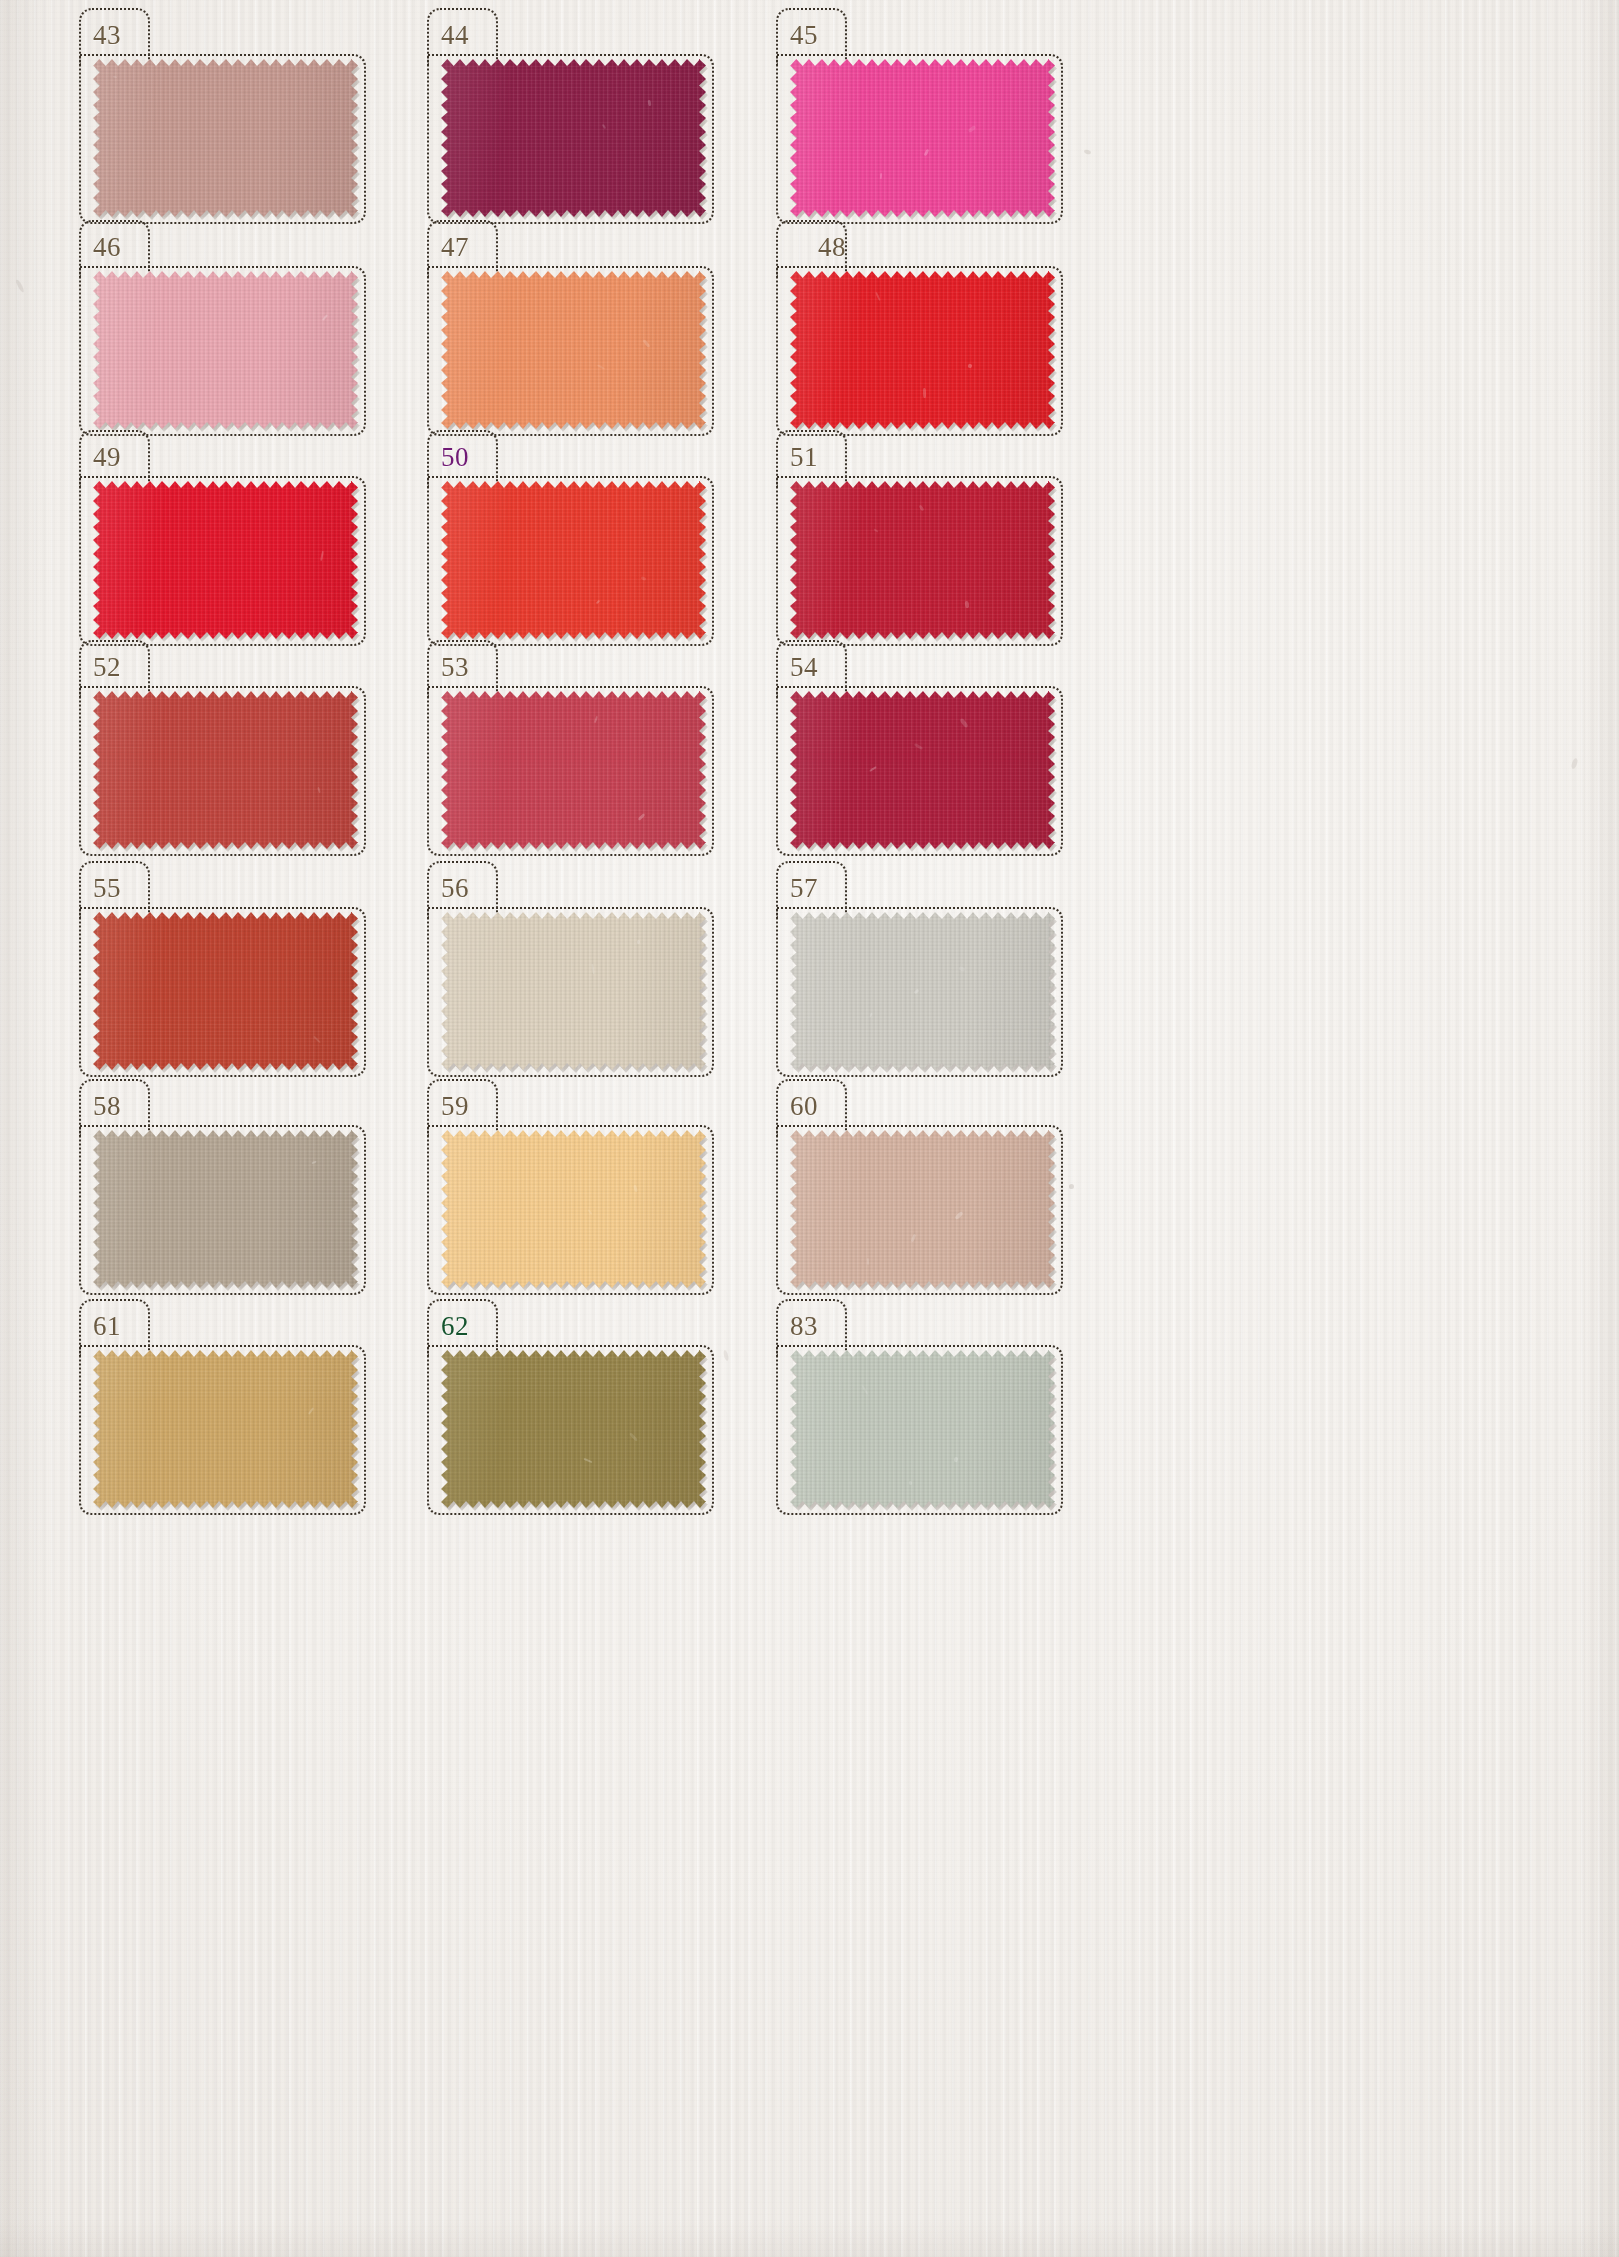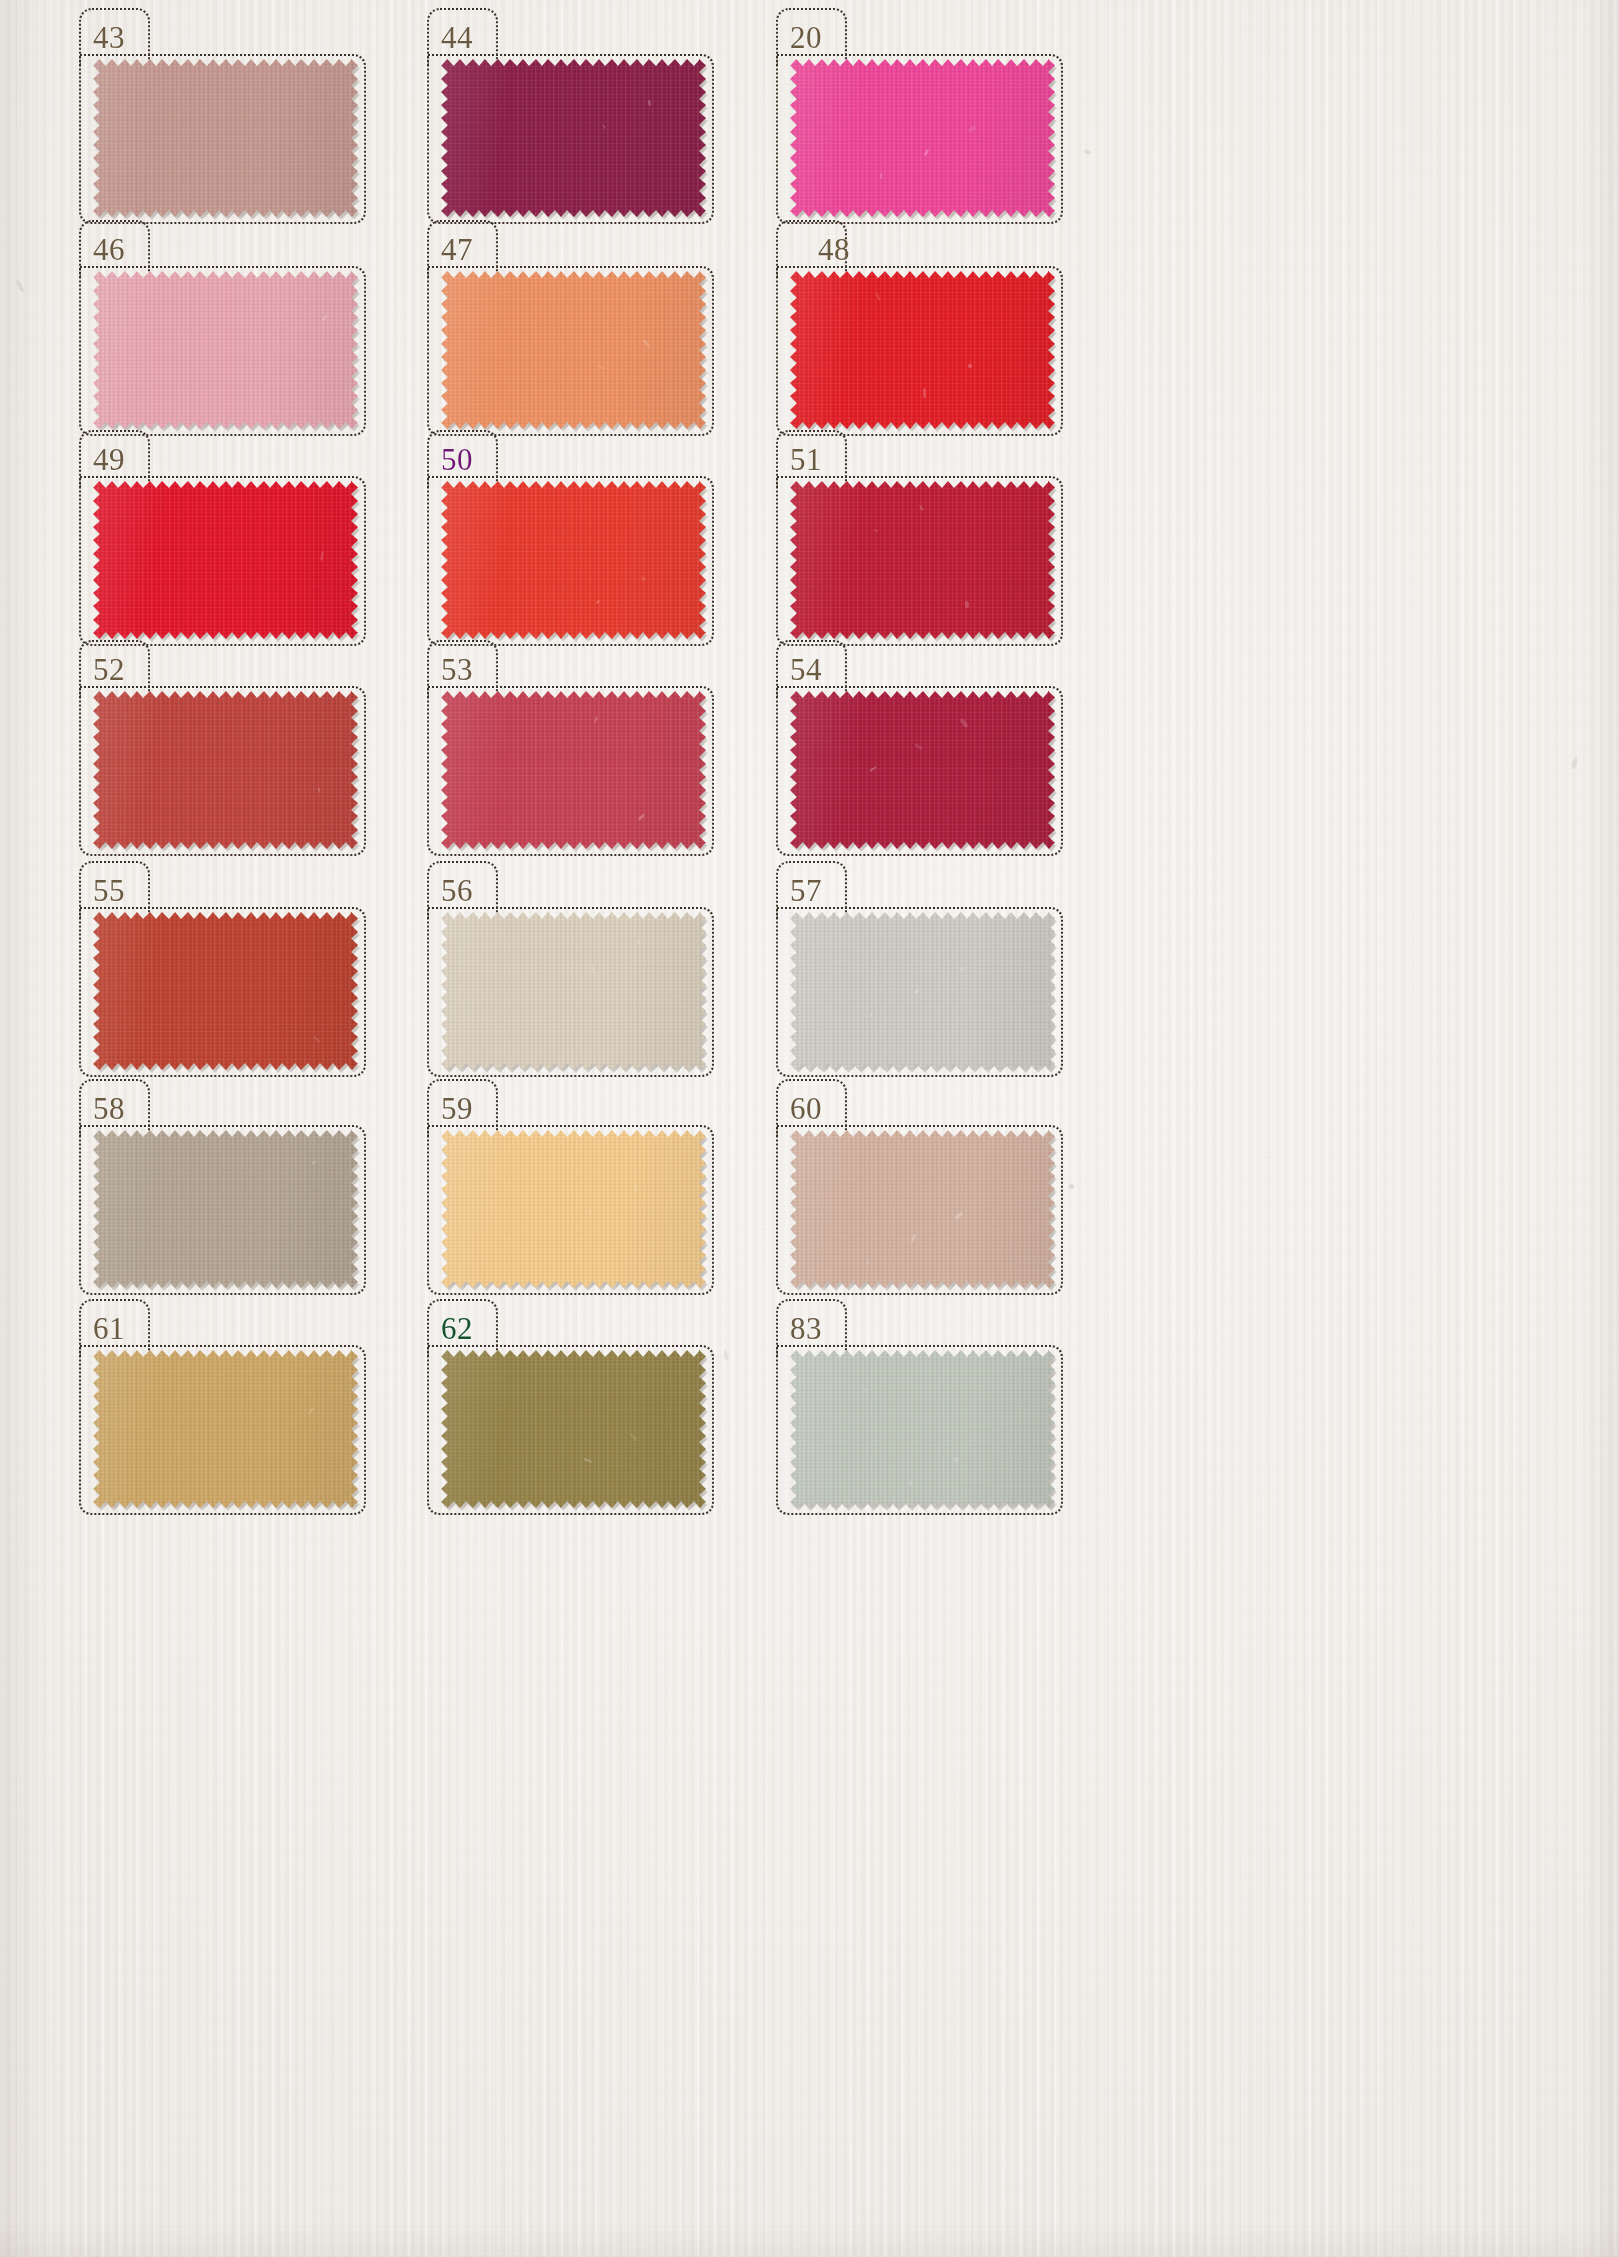--- a/index.html
+++ b/index.html
@@ -106,21 +106,21 @@
     box-sizing: border-box;
     z-index: 2;
   }
 
   .cell-number {
     position: absolute;
     left: 14px;
     top: 14px;
     z-index: 6;
     font-family: "Liberation Serif", serif;
-    font-size: 31px;
+    font-size: 27px;
     line-height: 1;
     color: #6a5a42;
     letter-spacing: 0.5px;
     text-shadow: 0 1px 0 rgba(255,255,255,.55);
     user-select: none;
   }
 
   
   .swatch-wrap {
     position: absolute;
@@ -202,21 +202,21 @@
           <div class="swatch-shadow" style="clip-path: polygon(0px 7px, 6.3px 0px, 12.7px 7px, 19px 0px, 25px 7px, 32px 0px, 38px 7px, 44px 0px, 50px 7px, 57px 0px, 63px 7px, 69px 0px, 76px 7px, 82px 0px, 88px 7px, 95px 0px, 101px 7px, 107px 0px, 114px 7px, 120px 0px, 126px 7px, 133px 0px, 139px 7px, 145px 0px, 152px 7px, 158px 0px, 164px 7px, 171px 0px, 177px 7px, 183px 0px, 189px 7px, 196px 0px, 202px 7px, 208px 0px, 215px 7px, 221px 0px, 227px 7px, 234px 0px, 240px 7px, 246px 0px, 253px 7px, 259px 0px, 258px 7px, 258px 0px, 265px 6.6px, 258px 13px, 265px 20px, 258px 26.4px, 265px 33px, 258px 40px, 265px 46px, 258px 53px, 265px 59px, 258px 66px, 265px 73px, 258px 79px, 265px 86px, 258px 92px, 265px 99px, 258px 106px, 265px 112px, 258px 119px, 265px 125px, 258px 132px, 265px 139px, 258px 145px, 265px 152px, 258px 151px, 265px 151px, 259px 158px, 253px 151px, 246px 158px, 240px 151px, 234px 158px, 227px 151px, 221px 158px, 215px 151px, 208px 158px, 202px 151px, 196px 158px, 189px 151px, 183px 158px, 177px 151px, 171px 158px, 164px 151px, 158px 158px, 152px 151px, 145px 158px, 139px 151px, 133px 158px, 126px 151px, 120px 158px, 114px 151px, 107px 158px, 101px 151px, 95px 158px, 88px 151px, 82px 158px, 76px 151px, 69px 158px, 63px 151px, 57px 158px, 50px 151px, 44px 158px, 38px 151px, 32px 158px, 25px 151px, 19px 158px, 12.7px 151px, 6.3px 158px, 7px 151px, 7px 158px, 0px 152px, 7px 145px, 0px 139px, 7px 132px, 0px 125px, 7px 119px, 0px 112px, 7px 106px, 0px 99px, 7px 92px, 0px 86px, 7px 79px, 0px 73px, 7px 66px, 0px 59px, 7px 53px, 0px 46px, 7px 40px, 0px 33px, 7px 26.4px, 0px 20px, 7px 13px, 0px 6.6px);"></div>
           <div class="swatch" style="background-color: rgb(141, 32, 73); clip-path: polygon(0px 7px, 6.3px 0px, 12.7px 7px, 19px 0px, 25px 7px, 32px 0px, 38px 7px, 44px 0px, 50px 7px, 57px 0px, 63px 7px, 69px 0px, 76px 7px, 82px 0px, 88px 7px, 95px 0px, 101px 7px, 107px 0px, 114px 7px, 120px 0px, 126px 7px, 133px 0px, 139px 7px, 145px 0px, 152px 7px, 158px 0px, 164px 7px, 171px 0px, 177px 7px, 183px 0px, 189px 7px, 196px 0px, 202px 7px, 208px 0px, 215px 7px, 221px 0px, 227px 7px, 234px 0px, 240px 7px, 246px 0px, 253px 7px, 259px 0px, 258px 7px, 258px 0px, 265px 6.6px, 258px 13px, 265px 20px, 258px 26.4px, 265px 33px, 258px 40px, 265px 46px, 258px 53px, 265px 59px, 258px 66px, 265px 73px, 258px 79px, 265px 86px, 258px 92px, 265px 99px, 258px 106px, 265px 112px, 258px 119px, 265px 125px, 258px 132px, 265px 139px, 258px 145px, 265px 152px, 258px 151px, 265px 151px, 259px 158px, 253px 151px, 246px 158px, 240px 151px, 234px 158px, 227px 151px, 221px 158px, 215px 151px, 208px 158px, 202px 151px, 196px 158px, 189px 151px, 183px 158px, 177px 151px, 171px 158px, 164px 151px, 158px 158px, 152px 151px, 145px 158px, 139px 151px, 133px 158px, 126px 151px, 120px 158px, 114px 151px, 107px 158px, 101px 151px, 95px 158px, 88px 151px, 82px 158px, 76px 151px, 69px 158px, 63px 151px, 57px 158px, 50px 151px, 44px 158px, 38px 151px, 32px 158px, 25px 151px, 19px 158px, 12.7px 151px, 6.3px 158px, 7px 151px, 7px 158px, 0px 152px, 7px 145px, 0px 139px, 7px 132px, 0px 125px, 7px 119px, 0px 112px, 7px 106px, 0px 99px, 7px 92px, 0px 86px, 7px 79px, 0px 73px, 7px 66px, 0px 59px, 7px 53px, 0px 46px, 7px 40px, 0px 33px, 7px 26.4px, 0px 20px, 7px 13px, 0px 6.6px);">
             <div class="swatch-lint" style="left: 61%; top: 41%; width: 2px; height: 5px; transform: rotate(-33deg); opacity: 0.29;"></div>
             <div class="swatch-lint" style="left: 78%; top: 26%; width: 3px; height: 6px; transform: rotate(-10deg); opacity: 0.36;"></div>
           </div>
         </div>
       </div>
       <div class="swatch-cell" style="left: 715px; top: 8px;">
         <div class="body-outline" style="border-color: rgb(58, 50, 40);"></div>
         <div class="tab-outline" style="border-color: rgb(58, 50, 40);"></div>
-        <div class="cell-number" style="color: rgb(106, 90, 66);">20</div>
+        <div class="cell-number" style="color: rgb(106, 90, 66);">45</div>
         <div class="swatch-wrap">
           <div class="swatch-shadow" style="clip-path: polygon(0px 7px, 6.3px 0px, 12.7px 7px, 19px 0px, 25px 7px, 32px 0px, 38px 7px, 44px 0px, 50px 7px, 57px 0px, 63px 7px, 69px 0px, 76px 7px, 82px 0px, 88px 7px, 95px 0px, 101px 7px, 107px 0px, 114px 7px, 120px 0px, 126px 7px, 133px 0px, 139px 7px, 145px 0px, 152px 7px, 158px 0px, 164px 7px, 171px 0px, 177px 7px, 183px 0px, 189px 7px, 196px 0px, 202px 7px, 208px 0px, 215px 7px, 221px 0px, 227px 7px, 234px 0px, 240px 7px, 246px 0px, 253px 7px, 259px 0px, 258px 7px, 258px 0px, 265px 6.6px, 258px 13px, 265px 20px, 258px 26.4px, 265px 33px, 258px 40px, 265px 46px, 258px 53px, 265px 59px, 258px 66px, 265px 73px, 258px 79px, 265px 86px, 258px 92px, 265px 99px, 258px 106px, 265px 112px, 258px 119px, 265px 125px, 258px 132px, 265px 139px, 258px 145px, 265px 152px, 258px 151px, 265px 151px, 259px 158px, 253px 151px, 246px 158px, 240px 151px, 234px 158px, 227px 151px, 221px 158px, 215px 151px, 208px 158px, 202px 151px, 196px 158px, 189px 151px, 183px 158px, 177px 151px, 171px 158px, 164px 151px, 158px 158px, 152px 151px, 145px 158px, 139px 151px, 133px 158px, 126px 151px, 120px 158px, 114px 151px, 107px 158px, 101px 151px, 95px 158px, 88px 151px, 82px 158px, 76px 151px, 69px 158px, 63px 151px, 57px 158px, 50px 151px, 44px 158px, 38px 151px, 32px 158px, 25px 151px, 19px 158px, 12.7px 151px, 6.3px 158px, 7px 151px, 7px 158px, 0px 152px, 7px 145px, 0px 139px, 7px 132px, 0px 125px, 7px 119px, 0px 112px, 7px 106px, 0px 99px, 7px 92px, 0px 86px, 7px 79px, 0px 73px, 7px 66px, 0px 59px, 7px 53px, 0px 46px, 7px 40px, 0px 33px, 7px 26.4px, 0px 20px, 7px 13px, 0px 6.6px);"></div>
           <div class="swatch" style="background-color: rgb(240, 71, 154); clip-path: polygon(0px 7px, 6.3px 0px, 12.7px 7px, 19px 0px, 25px 7px, 32px 0px, 38px 7px, 44px 0px, 50px 7px, 57px 0px, 63px 7px, 69px 0px, 76px 7px, 82px 0px, 88px 7px, 95px 0px, 101px 7px, 107px 0px, 114px 7px, 120px 0px, 126px 7px, 133px 0px, 139px 7px, 145px 0px, 152px 7px, 158px 0px, 164px 7px, 171px 0px, 177px 7px, 183px 0px, 189px 7px, 196px 0px, 202px 7px, 208px 0px, 215px 7px, 221px 0px, 227px 7px, 234px 0px, 240px 7px, 246px 0px, 253px 7px, 259px 0px, 258px 7px, 258px 0px, 265px 6.6px, 258px 13px, 265px 20px, 258px 26.4px, 265px 33px, 258px 40px, 265px 46px, 258px 53px, 265px 59px, 258px 66px, 265px 73px, 258px 79px, 265px 86px, 258px 92px, 265px 99px, 258px 106px, 265px 112px, 258px 119px, 265px 125px, 258px 132px, 265px 139px, 258px 145px, 265px 152px, 258px 151px, 265px 151px, 259px 158px, 253px 151px, 246px 158px, 240px 151px, 234px 158px, 227px 151px, 221px 158px, 215px 151px, 208px 158px, 202px 151px, 196px 158px, 189px 151px, 183px 158px, 177px 151px, 171px 158px, 164px 151px, 158px 158px, 152px 151px, 145px 158px, 139px 151px, 133px 158px, 126px 151px, 120px 158px, 114px 151px, 107px 158px, 101px 151px, 95px 158px, 88px 151px, 82px 158px, 76px 151px, 69px 158px, 63px 151px, 57px 158px, 50px 151px, 44px 158px, 38px 151px, 32px 158px, 25px 151px, 19px 158px, 12.7px 151px, 6.3px 158px, 7px 151px, 7px 158px, 0px 152px, 7px 145px, 0px 139px, 7px 132px, 0px 125px, 7px 119px, 0px 112px, 7px 106px, 0px 99px, 7px 92px, 0px 86px, 7px 79px, 0px 73px, 7px 66px, 0px 59px, 7px 53px, 0px 46px, 7px 40px, 0px 33px, 7px 26.4px, 0px 20px, 7px 13px, 0px 6.6px);">
             <div class="swatch-lint" style="left: 34%; top: 72%; width: 2px; height: 6px; transform: rotate(4deg); opacity: 0.36;"></div>
             <div class="swatch-lint" style="left: 51%; top: 57%; width: 3px; height: 7px; transform: rotate(27deg); opacity: 0.43;"></div>
             <div class="swatch-lint" style="left: 68%; top: 42%; width: 4px; height: 8px; transform: rotate(50deg); opacity: 0.22;"></div>
           </div>
         </div>
       </div>
       <div class="swatch-cell" style="left: 18px; top: 220px;">

